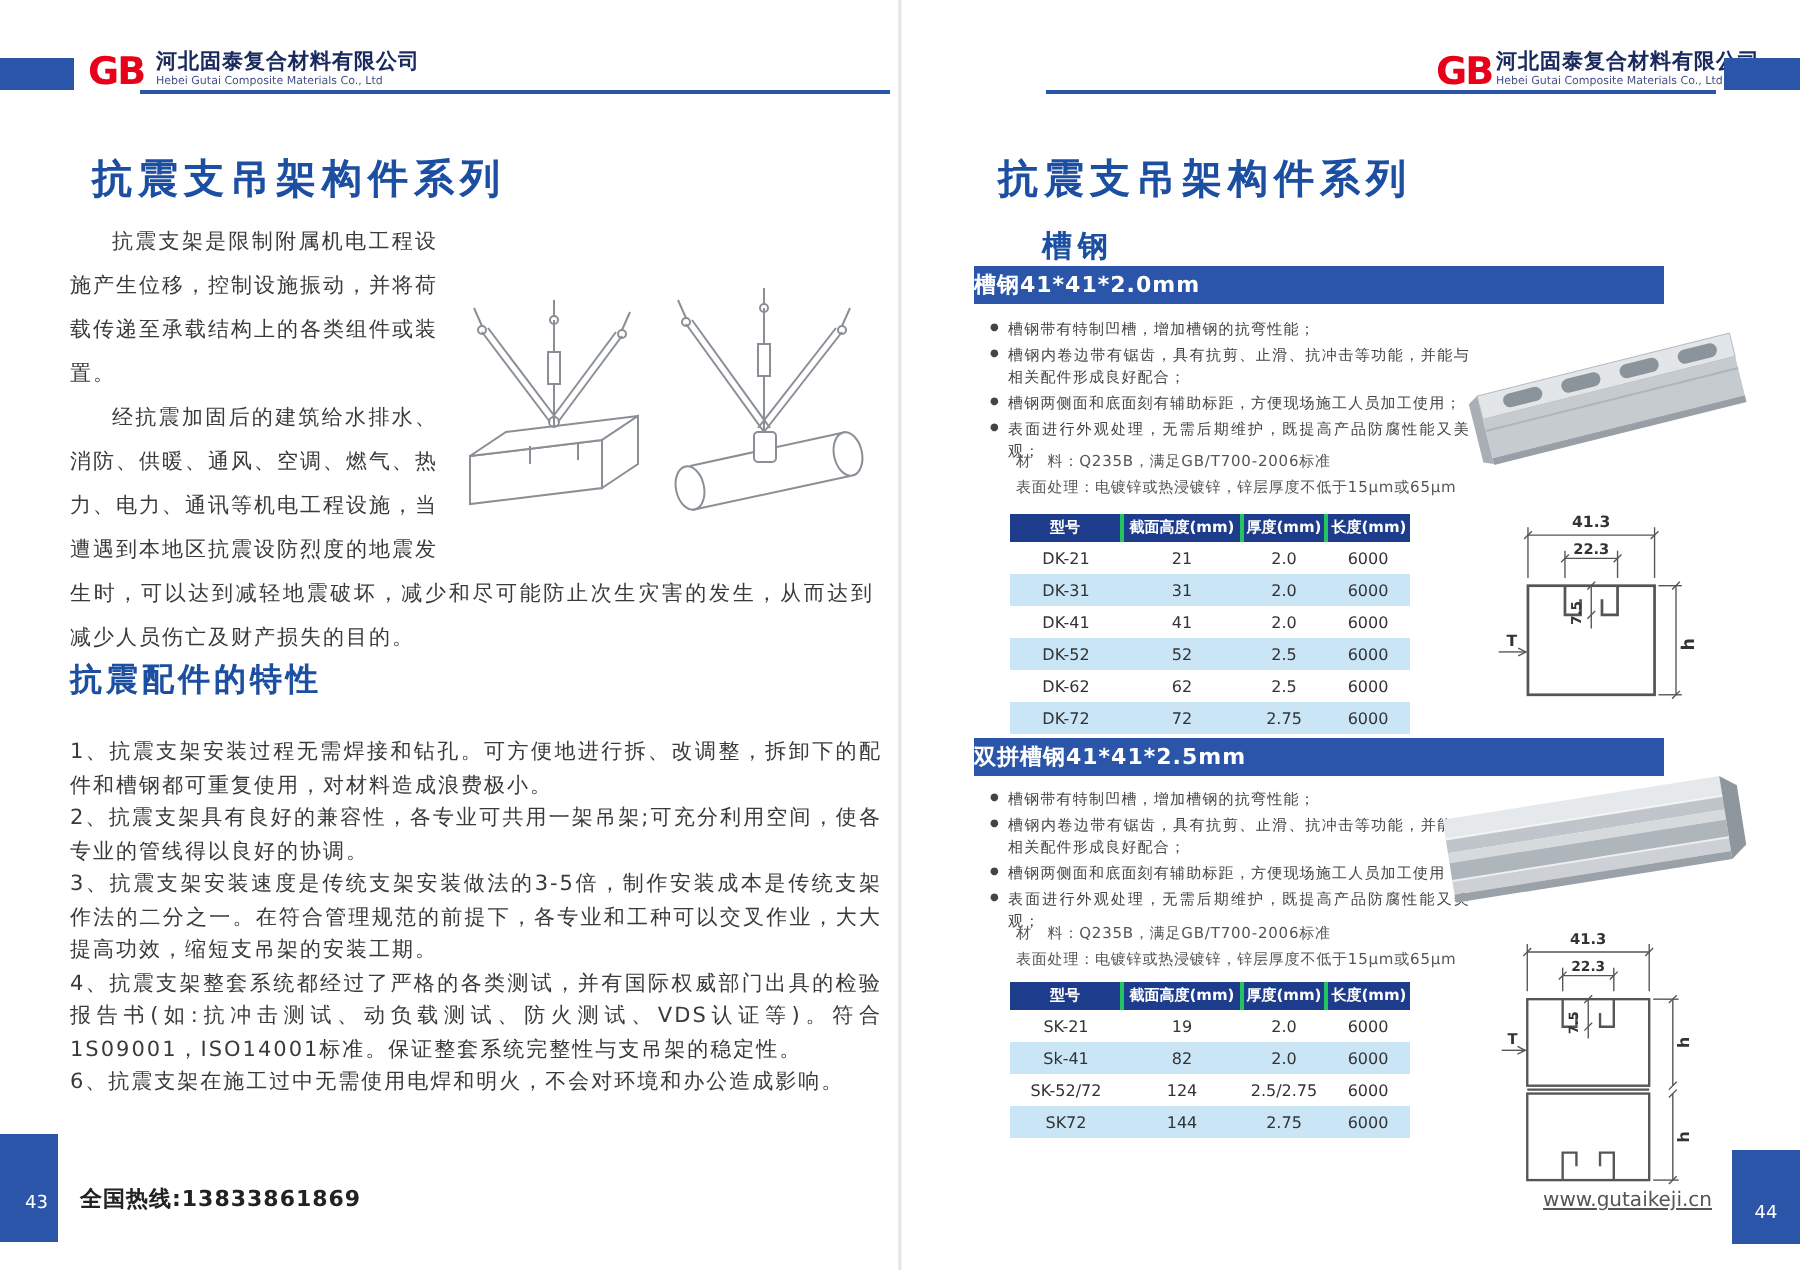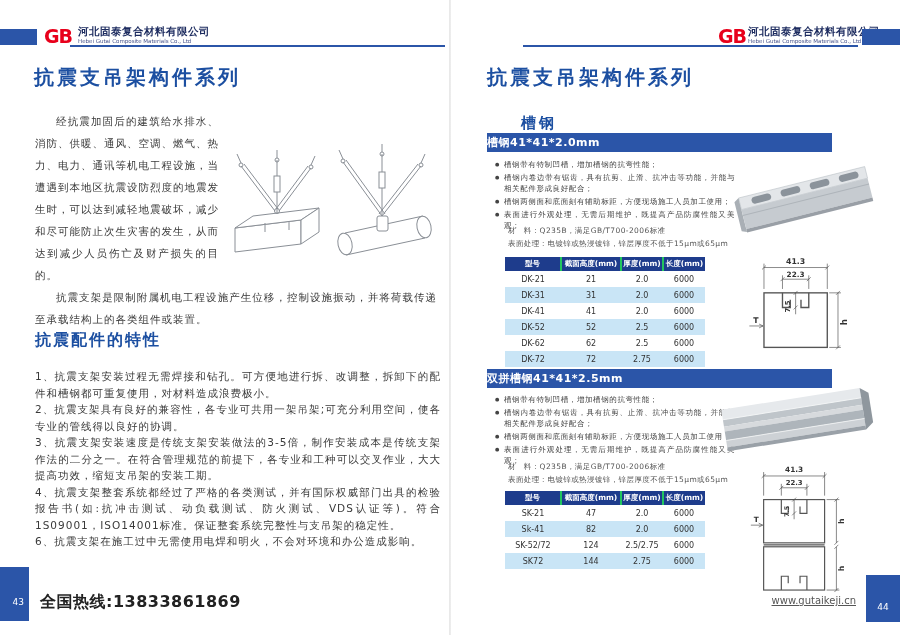--- a/index.html
+++ b/index.html
@@ -16,37 +16,37 @@
   .hdr-bar.l{left:0;width:37px;}
   .hdr-bar.r{left:412px;width:38px;}
   .logo-gb{position:absolute;top:26px;font-size:19px;font-weight:900;color:#e8001b;
            letter-spacing:-1px;line-height:20px;}
   .co{position:absolute;top:26px;line-height:1;}
   .co-cn{font-size:10.5px;font-weight:bold;color:#1b2a5e;letter-spacing:0.5px;white-space:nowrap;}
   .co-en{font-size:5.5px;color:#44518a;margin-top:2px;white-space:nowrap;}
   .hdr-rule{position:absolute;top:45px;height:2px;background:#2b55a8;}
 
   
-  .title{position:absolute;margin:0;font-size:20px;font-weight:bold;color:#1c4fa1;letter-spacing:3px;}
+  .title{position:absolute;margin:12px;font-size:20px;font-weight:bold;color:#1c4fa1;letter-spacing:3px;}
   #page-left .title{left:34px;top:64px;}
   .intro{position:absolute;left:35px;top:110px;width:402px;}
   .intro p{margin:0;font-size:10.5px;line-height:22px;letter-spacing:1px;color:#3a3a3a;
            text-indent:2em;text-align:justify;}
   .illu{float:right;width:212px;height:162px;margin-left:6px;}
   .features-title{position:absolute;left:35px;top:330px;margin:0;font-size:16px;font-weight:bold;
                   color:#1c4fa1;letter-spacing:2px;}
   .features{position:absolute;left:35px;top:368px;width:406px;}
   .feature{margin:0;font-size:10.5px;line-height:16.5px;letter-spacing:1px;color:#3a3a3a;text-align:justify;}
 
   .page-num{position:absolute;background:#2b55a8;color:#fff;font-size:9px;display:flex;}
   .page-num.l{left:0;top:567px;width:29px;height:54px;align-items:flex-end;justify-content:flex-end;
               padding:0 5px 14px 0;box-sizing:border-box;}
   .page-num.r{left:416px;top:575px;width:34px;height:47px;align-items:flex-end;justify-content:center;
               padding-bottom:10px;box-sizing:border-box;}
-  .hotline{position:absolute;left:40px;top:592px;font-size:16px;font-weight:bold;color:#222;letter-spacing:0.5px;}
+  .hotline{position:absolute;left:40px;top:592px;font-size:11px;font-weight:bold;color:#222;letter-spacing:0.5px;}
   .website{position:absolute;right:44px;top:595px;font-size:10px;color:#555;text-decoration:underline;}
 
   
   #page-right .title{left:37px;top:64px;}
   .subtitle{position:absolute;left:55px;top:98px;margin:16px;font-size:15px;font-weight:bold;
             color:#1c4fa1;letter-spacing:3px;text-align:right;}
   .banner{position:absolute;left:37px;width:345px;height:19px;background:#2b55a8;color:#fff;
           font-size:11px;font-weight:bold;line-height:19px;box-sizing:border-box;
           letter-spacing:0.5px;}
   .banner.s1{top:133px;} .banner.s2{top:369px;}
@@ -129,22 +129,22 @@
               <line x1="154" y1="104" x2="193" y2="54"></line>
             <circle cx="118" cy="51" r="2"></circle>
               <circle cx="196" cy="55" r="2"></circle>
               <circle cx="157" cy="44" r="2"></circle>
             <line x1="118" y1="49" x2="114" y2="40"></line>
               <line x1="196" y1="53" x2="200" y2="44"></line>
               <line x1="157" y1="42" x2="157" y2="34"></line>
           </g>
         </svg>
       </div>
+      <p>抗震支架是限制附属机电工程设施产生位移，控制设施振动，并将荷载传递至承载结构上的各类组件或装置。</p>
       <p>经抗震加固后的建筑给水排水、消防、供暖、通风、空调、燃气、热力、电力、通讯等机电工程设施，当遭遇到本地区抗震设防烈度的地震发生时，可以达到减轻地震破坏，减少和尽可能防止次生灾害的发生，从而达到减少人员伤亡及财产损失的目的。</p>
-      <p>抗震支架是限制附属机电工程设施产生位移，控制设施振动，并将荷载传递至承载结构上的各类组件或装置。</p>
     </div>
 
     <h2 class="features-title">抗震配件的特性</h2>
     <div class="features">
         <p class="feature">1、抗震支架安装过程无需焊接和钻孔。可方便地进行拆、改调整，拆卸下的配件和槽钢都可重复使用，对材料造成浪费极小。</p>
         <p class="feature">2、抗震支架具有良好的兼容性，各专业可共用一架吊架;可充分利用空间，使各专业的管线得以良好的协调。</p>
         <p class="feature">3、抗震支架安装速度是传统支架安装做法的3-5倍，制作安装成本是传统支架作法的二分之一。在符合管理规范的前提下，各专业和工种可以交叉作业，大大提高功效，缩短支吊架的安装工期。</p>
         <p class="feature">4、抗震支架整套系统都经过了严格的各类测试，并有国际权威部门出具的检验报告书(如:抗冲击测试、动负载测试、防火测试、VDS认证等)。符合1S09001，ISO14001标准。保证整套系统完整性与支吊架的稳定性。</p>
         <p class="feature">6、抗震支架在施工过中无需使用电焊和明火，不会对环境和办公造成影响。</p>
       </div>
@@ -298,21 +298,21 @@
           <tr>
             <th>型号</th>
             <th>截面高度(mm)</th>
             <th>厚度(mm)</th>
             <th>长度(mm)</th>
           </tr>
         </thead>
         <tbody>
           <tr>
             <td>SK-21</td>
-            <td>47</td>
+            <td>19</td>
             <td>2.0</td>
             <td>6000</td>
           </tr>
           <tr>
             <td>Sk-41</td>
             <td>82</td>
             <td>2.0</td>
             <td>6000</td>
           </tr>
           <tr>

